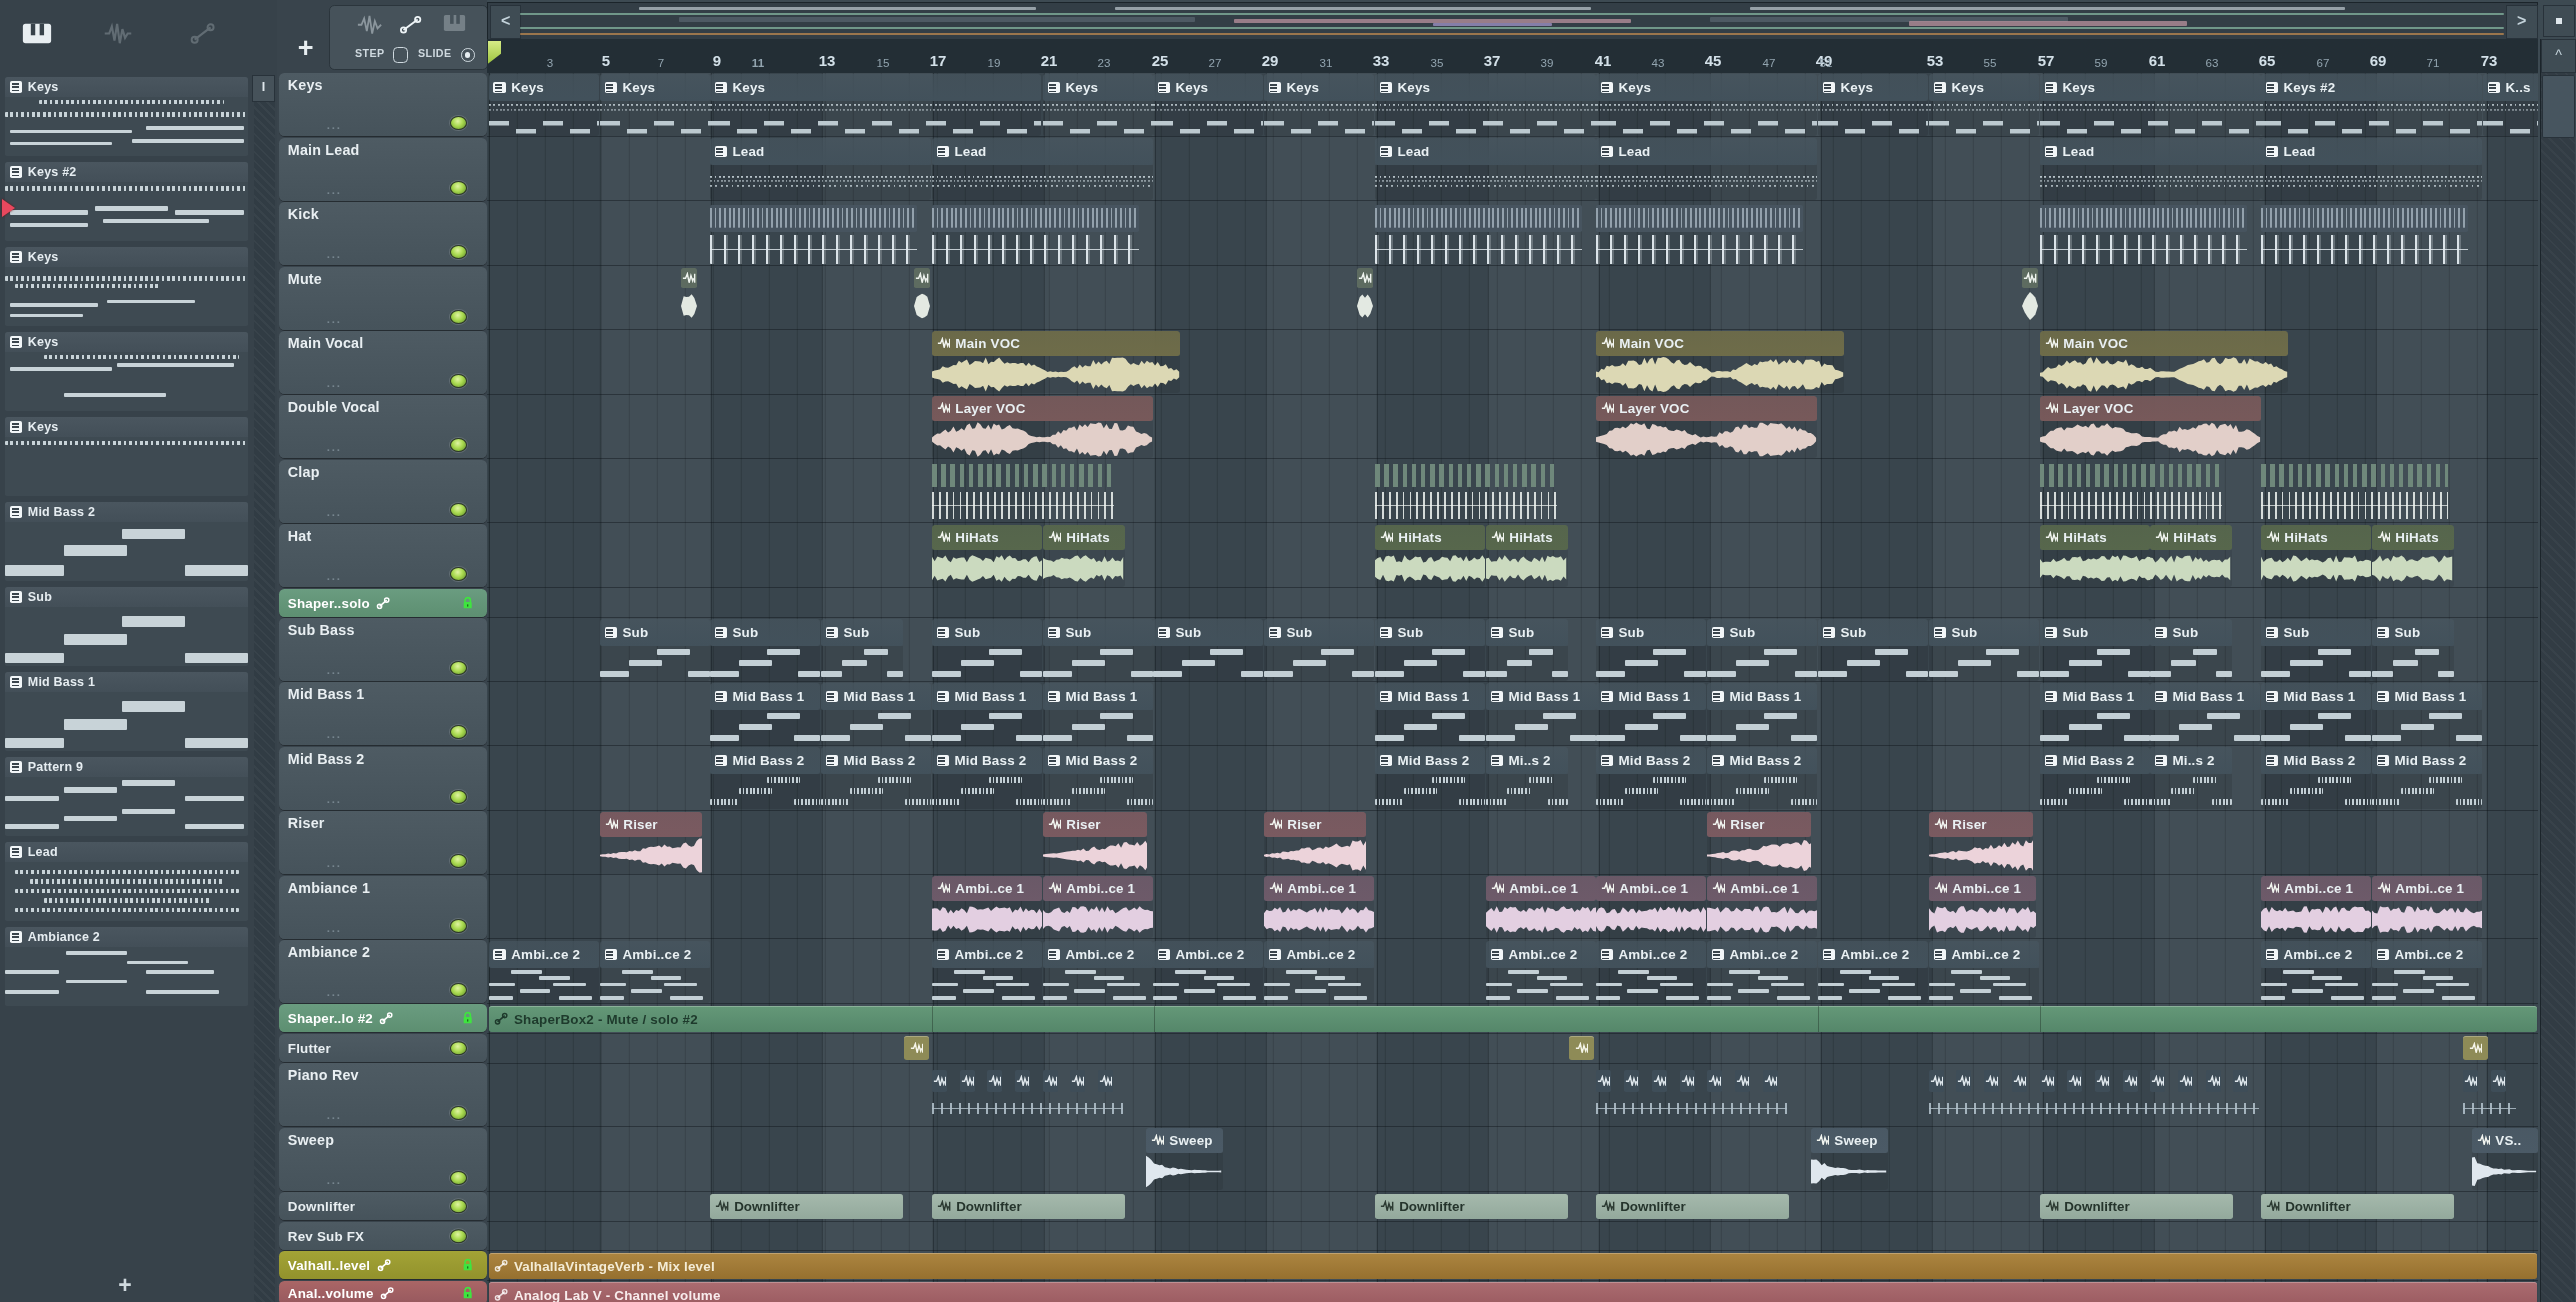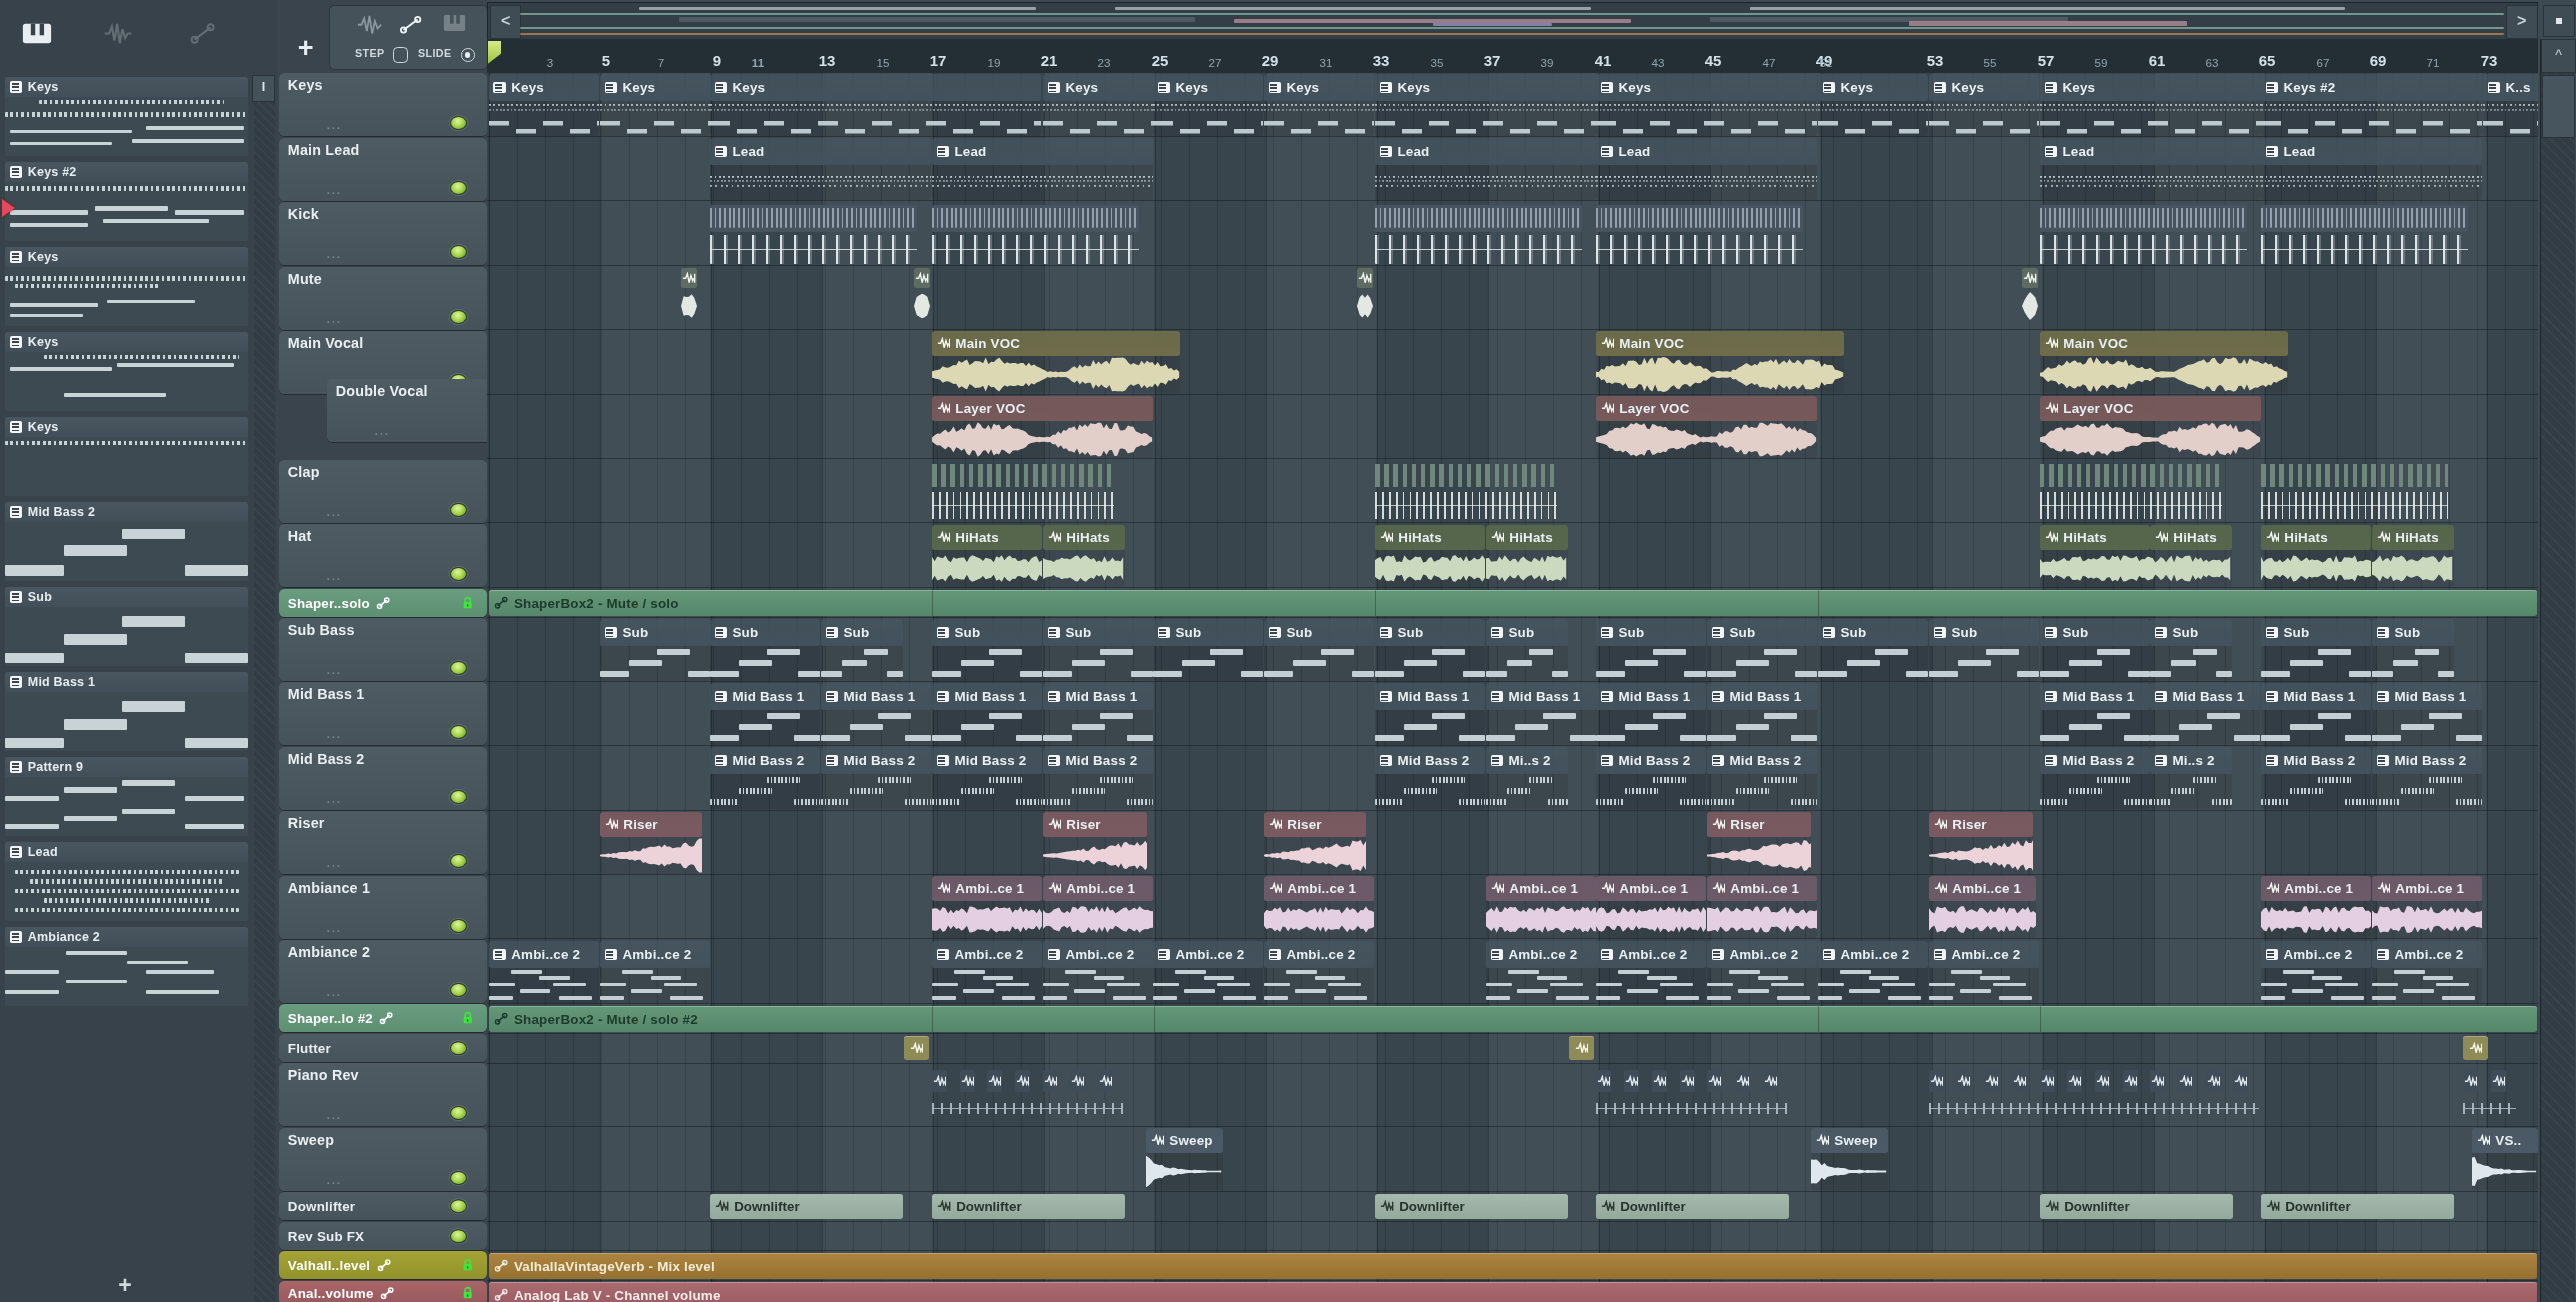--- a/index.html
+++ b/index.html
@@ -355,21 +355,21 @@
         <div class="titem" style="top: 267px; height: 63px;">
           <div class="nm">Mute</div>
           <div class="more">...</div>
           <div class="led"></div>
         </div>
         <div class="titem" style="top: 331px; height: 63px;">
           <div class="nm">Main Vocal</div>
           <div class="more">...</div>
           <div class="led"></div>
         </div>
-        <div class="titem" style="top: 379px; height: 63px; margin-left: 48px;">
+        <div class="titem" style="top: 395px; height: 63px;">
           <div class="nm">Double Vocal</div>
           <div class="more">...</div>
           <div class="led"></div>
         </div>
         <div class="titem" style="top: 460px; height: 63px;">
           <div class="nm">Clap</div>
           <div class="more">...</div>
           <div class="led"></div>
         </div>
         <div class="titem" style="top: 524px; height: 63px;">
@@ -982,31 +982,20 @@
             </svg>
             <span class="lbl">HiHats</span>
           </div>
           <div class="cbody" style="height: 37px; background: rgba(0, 0, 0, 0.08);">
             <svg width="82" height="37" viewBox="0 0 92 41" preserveAspectRatio="none">
               <path d="M0.0,13.6 L3.0,12.6 L6.0,9.7 L9.0,6.0 L12.0,12.6 L15.0,9.7 L18.0,8.8 L21.0,12.8 L24.0,6.4 L27.0,8.4 L30.0,8.0 L33.0,6.2 L36.0,8.2 L39.0,12.7 L42.0,10.7 L45.0,10.2 L48.0,11.6 L51.0,12.6 L54.0,10.6 L57.0,7.4 L60.0,8.6 L63.0,8.4 L66.0,7.3 L69.0,6.9 L72.0,9.5 L75.0,13.8 L78.0,11.1 L81.0,6.1 L84.0,8.5 L87.0,7.9 L90.0,7.1 L90.0,33.9 L87.0,33.1 L84.0,32.5 L81.0,34.9 L78.0,29.9 L75.0,27.2 L72.0,31.5 L69.0,34.1 L66.0,33.7 L63.0,32.6 L60.0,32.4 L57.0,33.6 L54.0,30.4 L51.0,28.4 L48.0,29.4 L45.0,30.8 L42.0,30.3 L39.0,28.3 L36.0,32.8 L33.0,34.8 L30.0,33.0 L27.0,32.6 L24.0,34.6 L21.0,28.2 L18.0,32.2 L15.0,31.3 L12.0,28.4 L9.0,35.0 L6.0,31.3 L3.0,28.4 L0.0,27.4 Z" fill="#cbdabf"></path>
             </svg>
           </div>
         </div>
         <div class="grow" style="top: 515px; height: 29.5px;"></div>
-        <div class="autobar g" style="left: 1.8px; top: 517px; width: 2048px;">
-          <svg width="14.3" height="13.4" viewBox="0 0 16 15">
-            <line x1="4" y1="11" x2="12" y2="4" stroke="#1e3a2c" stroke-width="1.8"></line>
-            <circle cx="4" cy="11" r="2.4" fill="none" stroke="#1e3a2c" stroke-width="1.6"></circle>
-            <circle cx="12" cy="4" r="2.4" fill="none" stroke="#1e3a2c" stroke-width="1.6"></circle>
-          </svg>
-          <span class="lbl">ShaperBox2 - Mute / solo</span>
-          <div class="seg" style="left: 443px;"></div>
-          <div class="seg" style="left: 886px;"></div>
-          <div class="seg" style="left: 1329px;"></div>
-        </div>
         <div class="grow" style="top: 545px; height: 64px;"></div>
         <div class="clip" style="left: 113px; top: 546px; width: 110px; height: 62px;">
           <div class="chdr">
             <span class="picon"></span>
             <span class="lbl">Sub</span>
           </div>
           <div class="cbody" style="height: 35px;">
             <div class="note" style="left: 52%; top: 8%; width: 30%; height: 6.3px;"></div>
             <div class="note" style="left: 26%; top: 40%; width: 30%; height: 6.3px;"></div>
             <div class="note" style="left: 0%; top: 72%; width: 26%; height: 6.3px;"></div>

